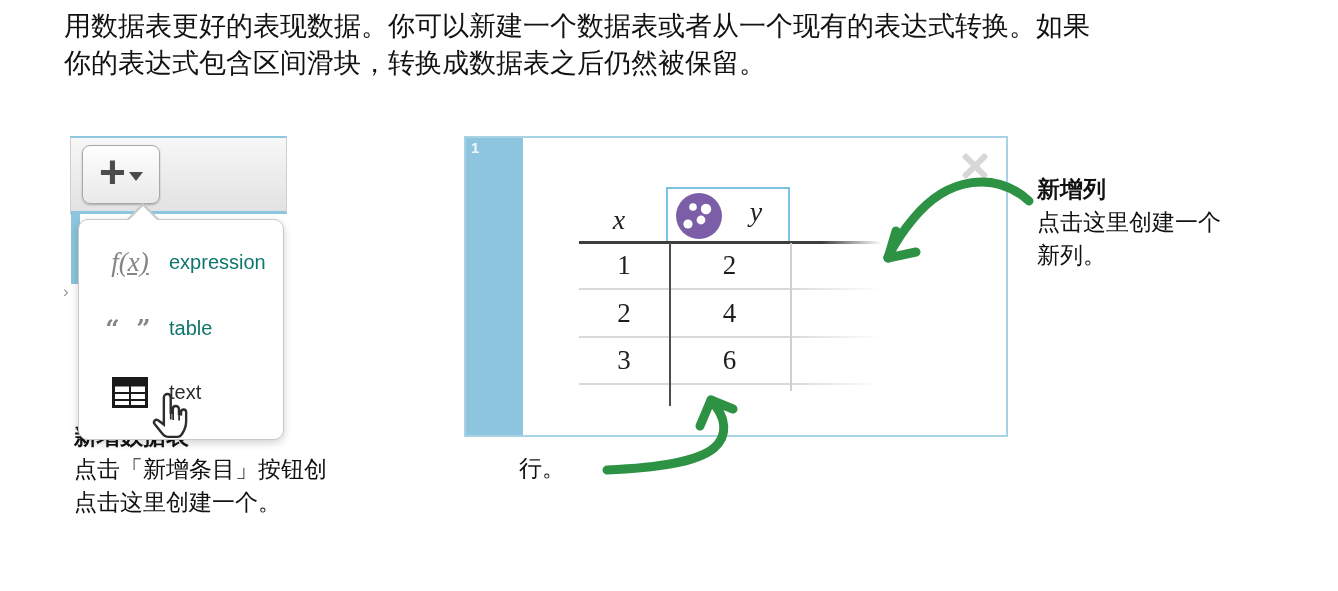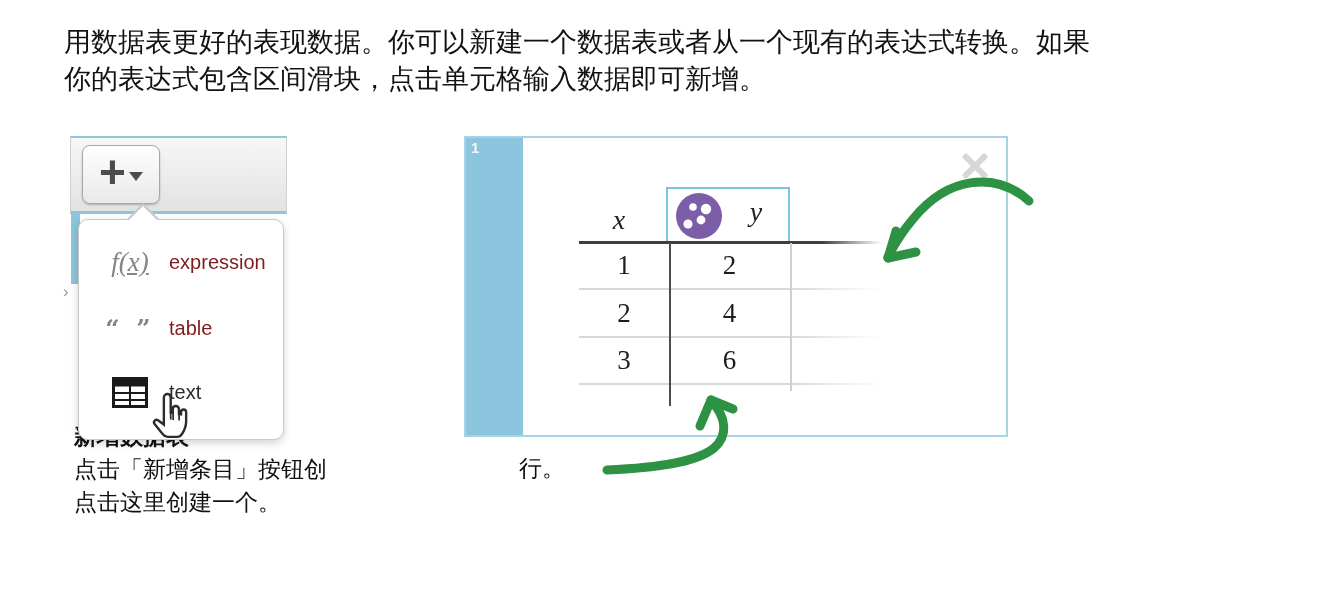--- a/index.html
+++ b/index.html
@@ -1,20 +1,20 @@
 <!DOCTYPE html>
 <html><head>
 <meta charset="utf-8">
 <style>
   html,body{margin:0;padding:0;background:#fff;}
   .stage{position:relative;width:1338px;height:591px;background:#fff;overflow:hidden;
          font-family:"Liberation Sans",sans-serif;color:#161616;}
 
   
-  .intro{position:absolute;left:64px;top:24px;font-size:27px;line-height:37px;color:#121212;}
+  .intro{position:absolute;left:64px;top:8px;font-size:27px;line-height:37px;color:#121212;}
 
   
   .toolbar{position:absolute;left:70px;top:136px;width:217px;height:78px;box-sizing:border-box;
            background:linear-gradient(#f7f7f7,#e2e2e2);
            border:1px solid #cfcfcf;border-top:2px solid #8fc7e0;border-bottom:3px solid #8cc5dd;}
   .add-btn{position:absolute;left:11px;top:7px;width:78px;height:59px;box-sizing:border-box;
            border:1px solid #a8a8a8;border-radius:8px;background:linear-gradient(#fefefe,#e9e9e9);
            box-shadow:0 1px 2px rgba(0,0,0,.25);display:flex;align-items:center;justify-content:center;
            gap:3px;cursor:pointer;}
   .plus{font-size:46px;font-weight:bold;color:#4c4c4c;line-height:1;margin-top:-5px;}
@@ -31,21 +31,21 @@
   .caret-notch::after{content:"";position:absolute;left:-15px;top:3px;width:0;height:0;
                border-left:15px solid transparent;border-right:15px solid transparent;
                border-bottom:15px solid #fff;}
   .menu-row{position:absolute;left:26px;display:flex;align-items:center;gap:14px;cursor:pointer;}
   .row-expression{top:22px;height:40px;}
   .row-text{top:88px;height:40px;}
   .row-table{top:150px;height:44px;}
   .mi-icon{width:50px;display:flex;justify-content:center;align-items:center;}
   .fx{font-family:"Liberation Serif",serif;font-style:italic;font-size:27px;color:#858585;text-decoration:underline;}
   .quotes{font-family:"DejaVu Serif",serif;font-weight:bold;font-size:25px;color:#858585;letter-spacing:4px;}
-  .mi-label{font-size:20px;color:#7f1d1d;}
+  .mi-label{font-size:20px;color:#0f766e;}
   .mi-label.dark{color:#2b2b2b;}
   .hand{position:absolute;left:70px;top:172px;z-index:3;}
 
   
   .panel{position:absolute;left:464px;top:136px;width:544px;height:301px;box-sizing:border-box;
          border:2px solid #a8d3e6;background:#fff;}
   .sidebar{position:absolute;left:0;top:0;bottom:0;width:57px;background:#8cc5dd;}
   .idx{position:absolute;left:5px;top:1px;font-size:15px;font-weight:bold;color:#eef7fb;}
   .close{position:absolute;right:12px;top:9px;width:38px;height:38px;cursor:pointer;}
   .close .xbar{position:absolute;left:3px;top:16px;width:32px;height:6px;border-radius:2px;background:#d7d7d7;}
@@ -84,21 +84,21 @@
 
   .arrows{position:absolute;left:0;top:0;z-index:5;pointer-events:none;}
 </style>
 </head>
 <body>
 
 <div class="stage">
 
   <div class="intro">
     <div>用数据表更好的表现数据。你可以新建一个数据表或者从一个现有的表达式转换。如果</div>
-    <div>你的表达式包含区间滑块，点击单元格输入数据即可新增。</div>
+    <div>你的表达式包含区间滑块，转换成数据表之后仍然被保留。</div>
   </div>
 
   <div class="toolbar">
     <div class="add-btn">
       <span class="plus">+</span>
       <span class="caret"></span>
     </div>
   </div>
   <div class="blue-sliver"></div>
   <div class="edge-chevron">›</div>
@@ -208,14 +208,19 @@
   <div class="ann ann-table">
     <div class="ann-title">新增数据表</div>
     <div class="ann-line">点击「新增条目」按钮创</div>
     <div class="ann-line">点击这里创建一个。</div>
   </div>
 
   <div class="ann ann-row">
     <div class="ann-line">行。</div>
   </div>
 
+  <div class="ann ann-col">
+    <div class="ann-title">新增列</div>
+    <div class="ann-line">点击这里创建一个</div>
+    <div class="ann-line">新列。</div>
+  </div>
 
 </div>
 
 </body></html>

